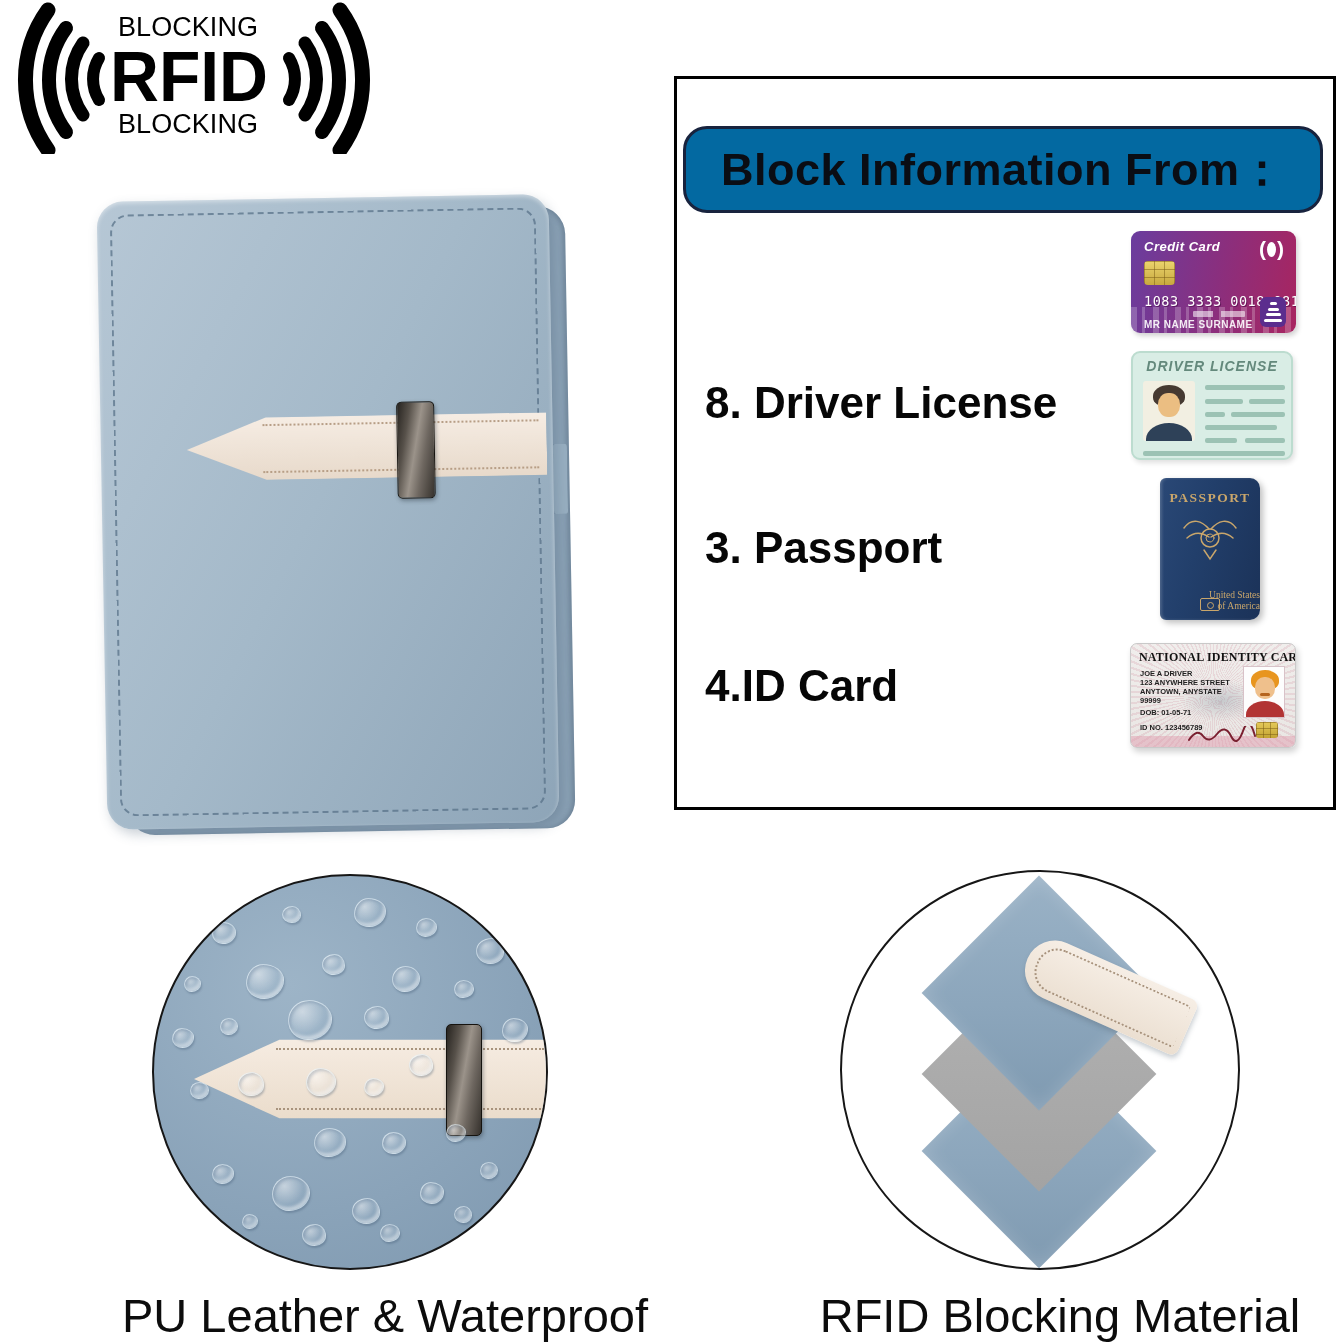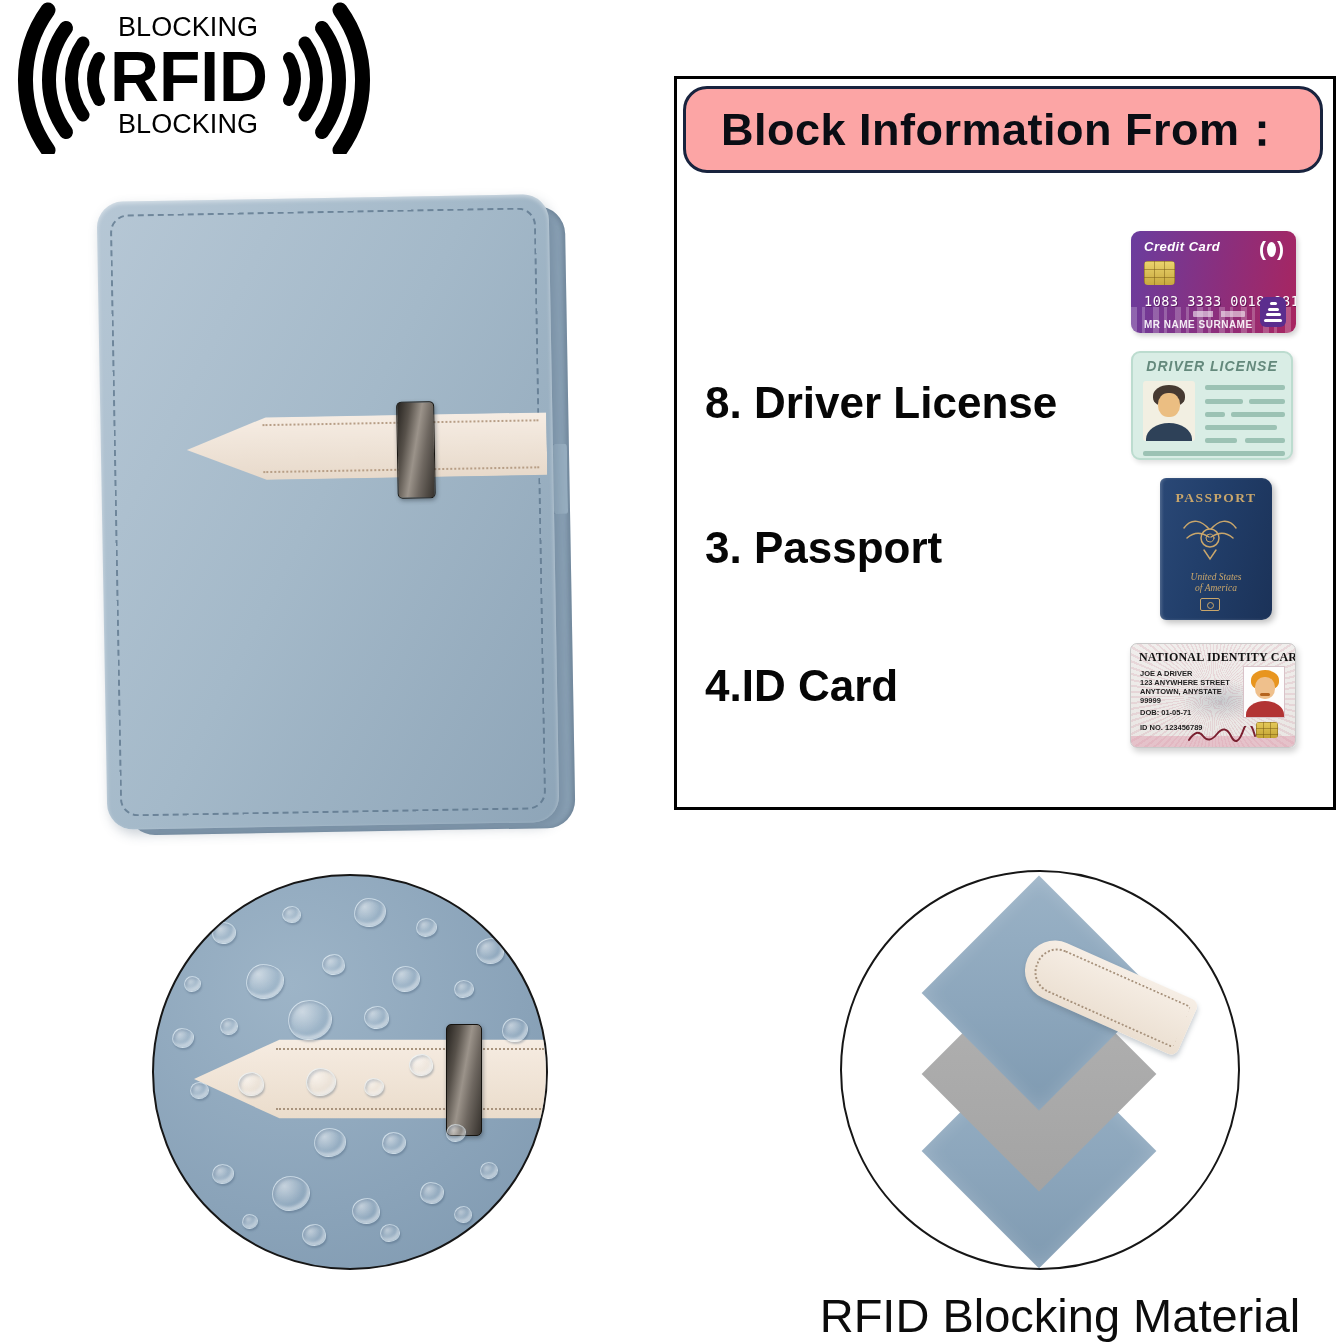--- a/index.html
+++ b/index.html
@@ -51,28 +51,28 @@
   .dl-body { position:absolute; left:3px; bottom:-2px; width:46px; height:20px; background:#2E4158; border-radius:100% 100% 0 0/160% 160% 0 0; }
   .dl-lines span { position:absolute; height:4.5px; background:#9CC2B4; border-radius:2px; }
   .dl-l1 { left:72px; top:32px; width:80px; }
   .dl-l2a{ left:72px; top:46px; width:38px; } .dl-l2b{ left:116px; top:46px; width:36px; }
   .dl-l3a{ left:72px; top:59px; width:20px; } .dl-l3b{ left:98px; top:59px; width:54px; }
   .dl-l4 { left:72px; top:72px; width:72px; }
   .dl-l5a{ left:72px; top:85px; width:32px; } .dl-l5b{ left:112px; top:85px; width:40px; }
   .dl-foot{ left:10px; top:98px; width:142px; }
 
   
-  .pp { position:absolute; left:483px; top:399px; width:112px; height:142px; border-radius:6px 10px 10px 6px;
+  .pp { position:absolute; left:483px; top:399px; width:100px; height:142px; border-radius:6px 10px 10px 6px;
     background:linear-gradient(105deg,#2A4876 0%,#223F6B 40%,#1B3258 100%);
     box-shadow:inset 2px 0 3px rgba(255,255,255,.18), 3px 3px 6px rgba(0,0,0,.25); }
   .pp-title { position:absolute; top:12px; left:0; width:100%; text-align:center; color:#C9A66B;
     font-family:"Liberation Serif",serif; font-weight:bold; font-size:13.5px; letter-spacing:1.5px; }
   .pp-seal { position:absolute; left:22px; top:36px; }
-  .pp-sub { position:absolute; top:94px; left:0; width:100%; text-align:center; color:#C9A66B;
-    font-family:"Liberation Serif",serif; font-style:italic; font-size:9.5px; line-height:11px; }
+  .pp-sub { position:absolute; top:112px; left:0; width:100%; text-align:right; color:#C9A66B;
+    font-family:"Liberation Serif",serif; font-size:9.5px; line-height:11px; }
   .pp-chip { position:absolute; left:40px; bottom:9px; width:20px; height:13px; border:1.5px solid #C9A66B; border-radius:2px; }
   .pp-chip::after { content:""; position:absolute; left:6px; top:2.5px; width:5px; height:5px; border:1.2px solid #C9A66B; border-radius:50%; }
 
   
   .nid { position:absolute; left:453px; top:564px; width:166px; height:105px; border-radius:7px; overflow:hidden;
     border:1px solid #c9c9c9; box-shadow:2px 4px 6px rgba(0,0,0,.18);
     background:
       radial-gradient(ellipse 60px 30px at 55% 55%, rgba(110,125,140,.30), transparent 70%),
       repeating-conic-gradient(from 0deg at 50% 50%, rgba(205,130,150,.20) 0deg 1.5deg, rgba(255,255,255,0) 1.5deg 4deg),
       linear-gradient(#F0EEEC,#E9E6E3); }
@@ -166,21 +166,21 @@
       <path d="M 314 26 A 88 88 0 0 1 314 130" stroke-width="14"></path>
       <path d="M 297 41 A 62 62 0 0 1 297 113" stroke-width="13"></path>
       <path d="M 281 56 A 40 40 0 0 1 281 98" stroke-width="12"></path>
     </g>
     <text x="181" y="34" text-anchor="middle" font-size="27" letter-spacing="2" fill="#000" textLength="142">BLOCKING</text>
     <text x="181" y="99" text-anchor="middle" font-size="70" font-weight="bold" fill="#000" textLength="158" lengthAdjust="spacingAndGlyphs">RFID</text>
     <text x="181" y="131" text-anchor="middle" font-size="27" letter-spacing="2" fill="#000" textLength="142">BLOCKING</text>
   </svg>
 
   <div class="info-box">
-    <div class="info-header" style="background:#fca5a5;">
+    <div class="info-header" style="background:#0369a1;margin-top:40px;">
       <span>Block Information From：</span>
     </div>
 
     <div class="info-label lbl-2">8. Driver License</div>
     <div class="info-label lbl-3">3. Passport</div>
     <div class="info-label lbl-4">4.ID Card</div>
 
     <div class="cc">
       <div class="cc-sky"></div>
       <div class="cc-title">Credit Card</div>
@@ -313,15 +313,16 @@
       </div>
   </div>
 
   <div class="feature-circle circle-rfid">
     <div class="diamond dm-blue dm-top"></div>
     <div class="diamond dm-gray dm-mid"></div>
     <div class="diamond dm-blue dm-bot"></div>
     <div class="rfid-strap"></div>
   </div>
 
+  <div class="caption caption-left">PU Leather &amp; Waterproof</div>
   <div class="caption caption-right">RFID Blocking Material</div>
 
 </div>
 
 </body></html>

